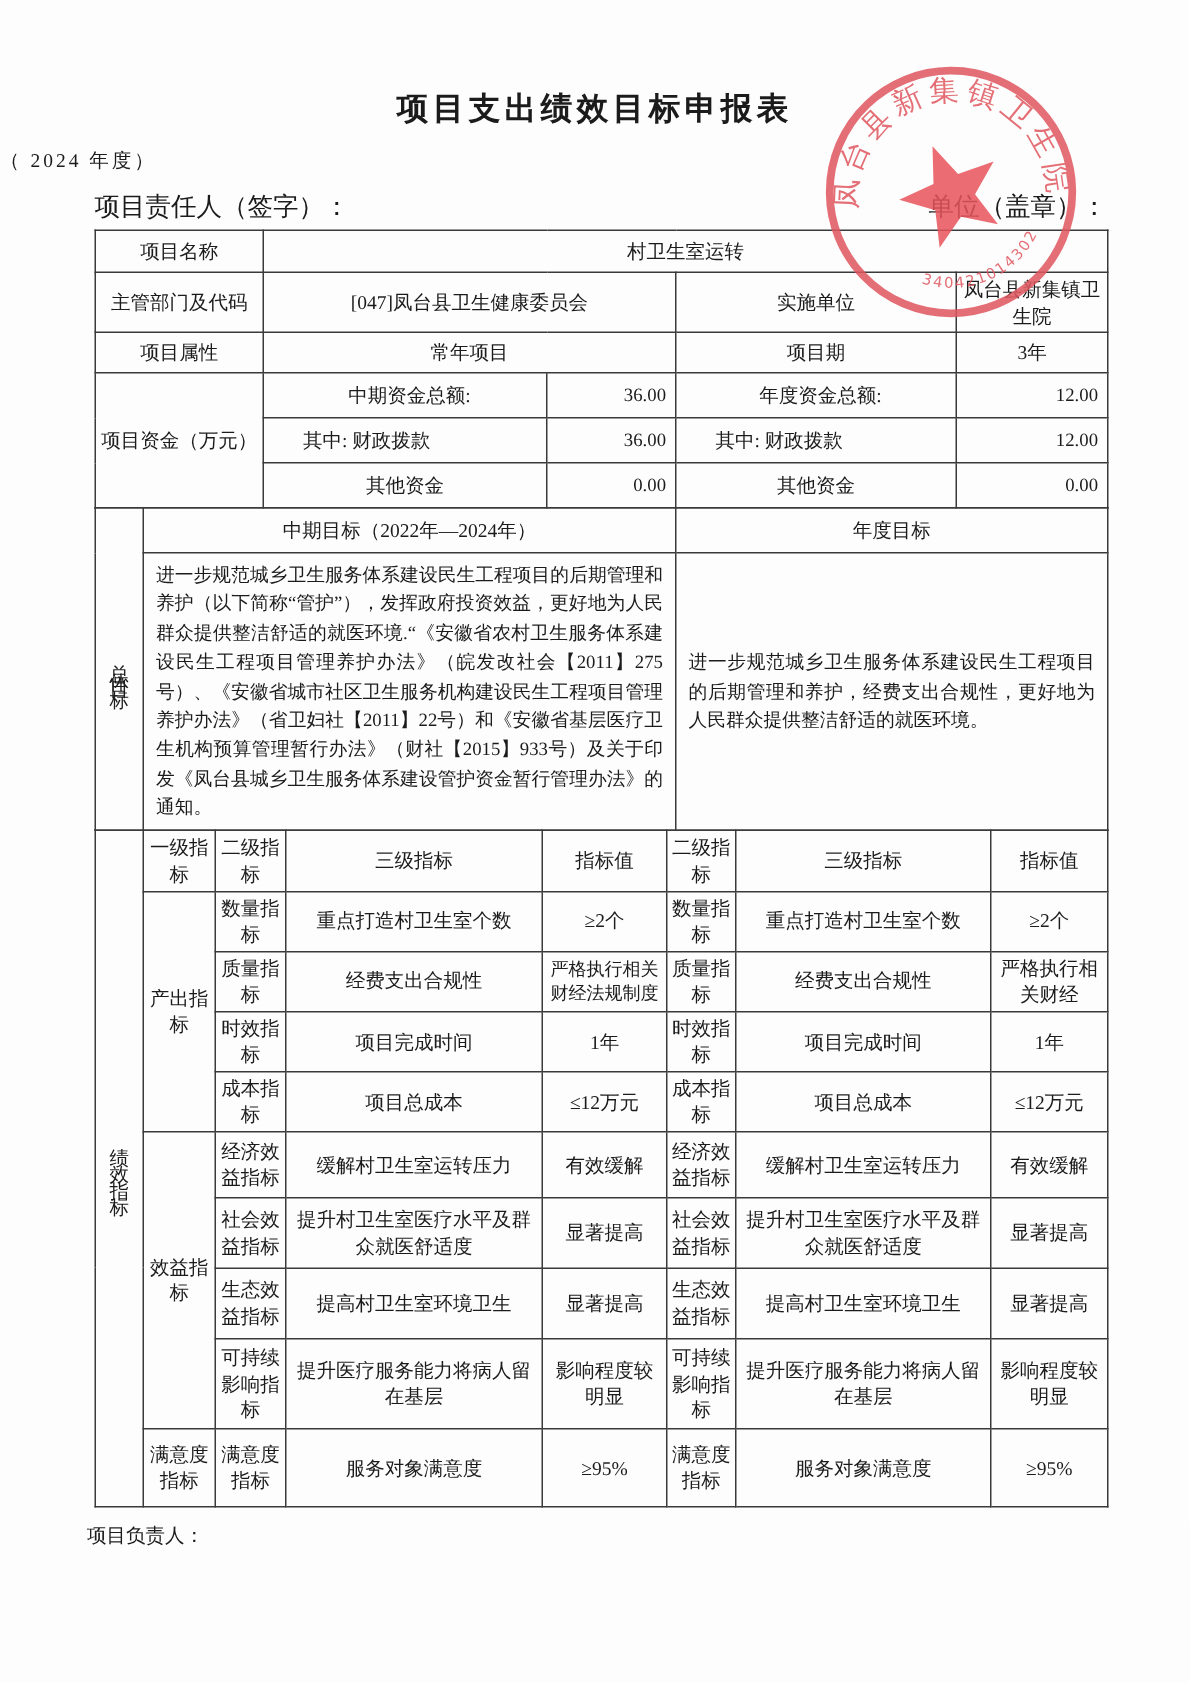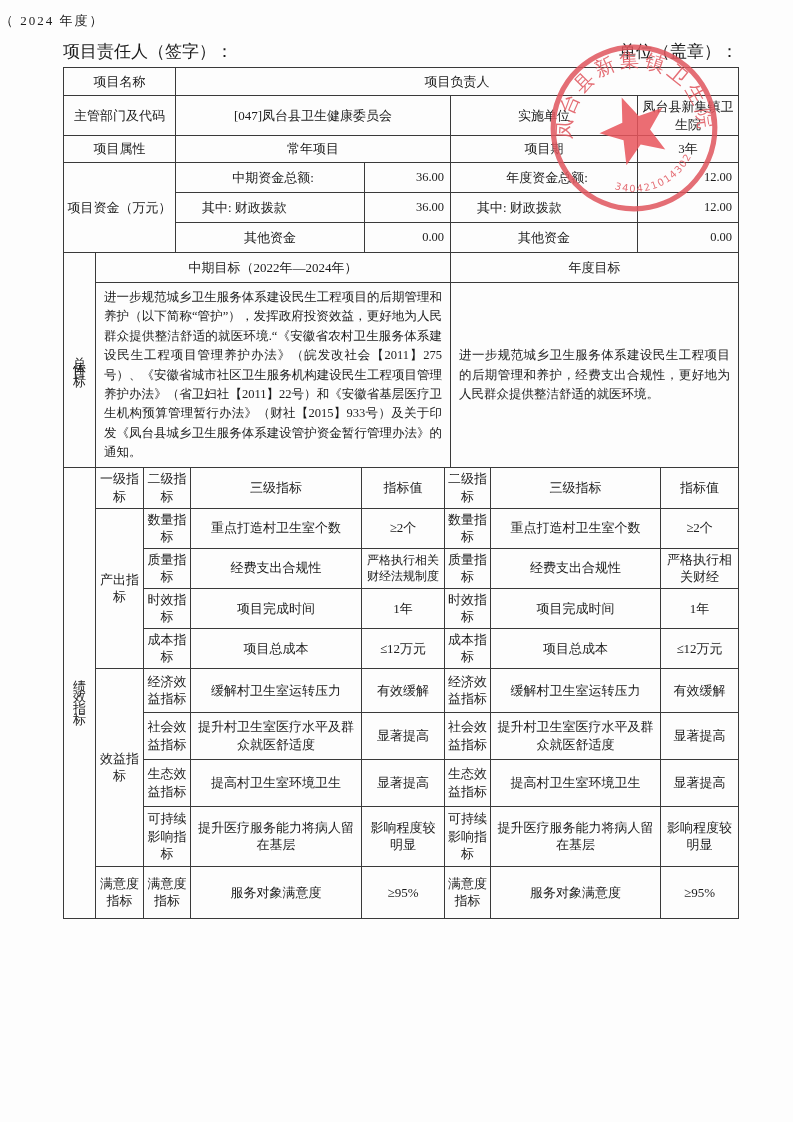--- a/index.html
+++ b/index.html
@@ -81,39 +81,40 @@
     width:188px;height:188px;
     pointer-events:none;
     opacity:0.85;
   }
 </style>
 </head>
 <body>
 
 <div class="page">
 
+  <div class="title">项目支出绩效目标申报表</div>
   <div class="subtitle">（ 2024 年度）</div>
 
   <div class="label-row">
     <span>项目责任人（签字）：</span>
     <span>单位（盖章）：</span>
   </div>
 
   <table class="tbl">
     <colgroup>
         <col style="width:112px">
         <col style="width:189px">
         <col style="width:86px">
         <col style="width:187px">
         <col style="width:101px">
       </colgroup>
     <tbody>
         <tr style="height:28px">
       <td>项目名称</td>
-      <td colspan="4">项目负责人</td>
+      <td colspan="4">村卫生室运转</td>
     </tr>
     <tr style="height:38px">
       <td>主管部门及代码</td>
       <td colspan="2">[047]凤台县卫生健康委员会</td>
       <td>实施单位</td>
       <td>凤台县新集镇卫生院</td>
     </tr>
     <tr style="height:27px">
       <td>项目属性</td>
       <td colspan="2">常年项目</td>
@@ -258,20 +259,21 @@
       <td>满意度指标</td>
       <td>服务对象满意度</td>
       <td>≥95%</td>
       <td>满意度指标</td>
       <td>服务对象满意度</td>
       <td>≥95%</td>
     </tr>
   </tbody>
     </table>
 
+  <div class="footer-label">项目负责人：</div>
 
   <svg class="seal" viewBox="0 0 200 200">
     <g transform="rotate(-22 100 100)" fill="none">
       <circle cx="100" cy="100" r="86" stroke="#e0565e" stroke-width="5.5"></circle>
       <polygon fill="#e8555c" points="100,65 109.4,90.1 136.1,91.3 115.2,107.9 122.3,133.7 100,119 77.7,133.7 84.8,107.9 63.9,91.3 90.6,90.1"></polygon>
       <defs>
         <path id="arcTop" d="M 36,126 A 68,68 0 1 1 164,126"></path>
         <path id="arcBot" d="M 51.9,148.1 A 68,68 0 0 0 148.1,148.1"></path>
       </defs>
       <text font-size="21" fill="#e0565e" letter-spacing="4" font-family="Liberation Serif, DejaVu Serif, serif">

